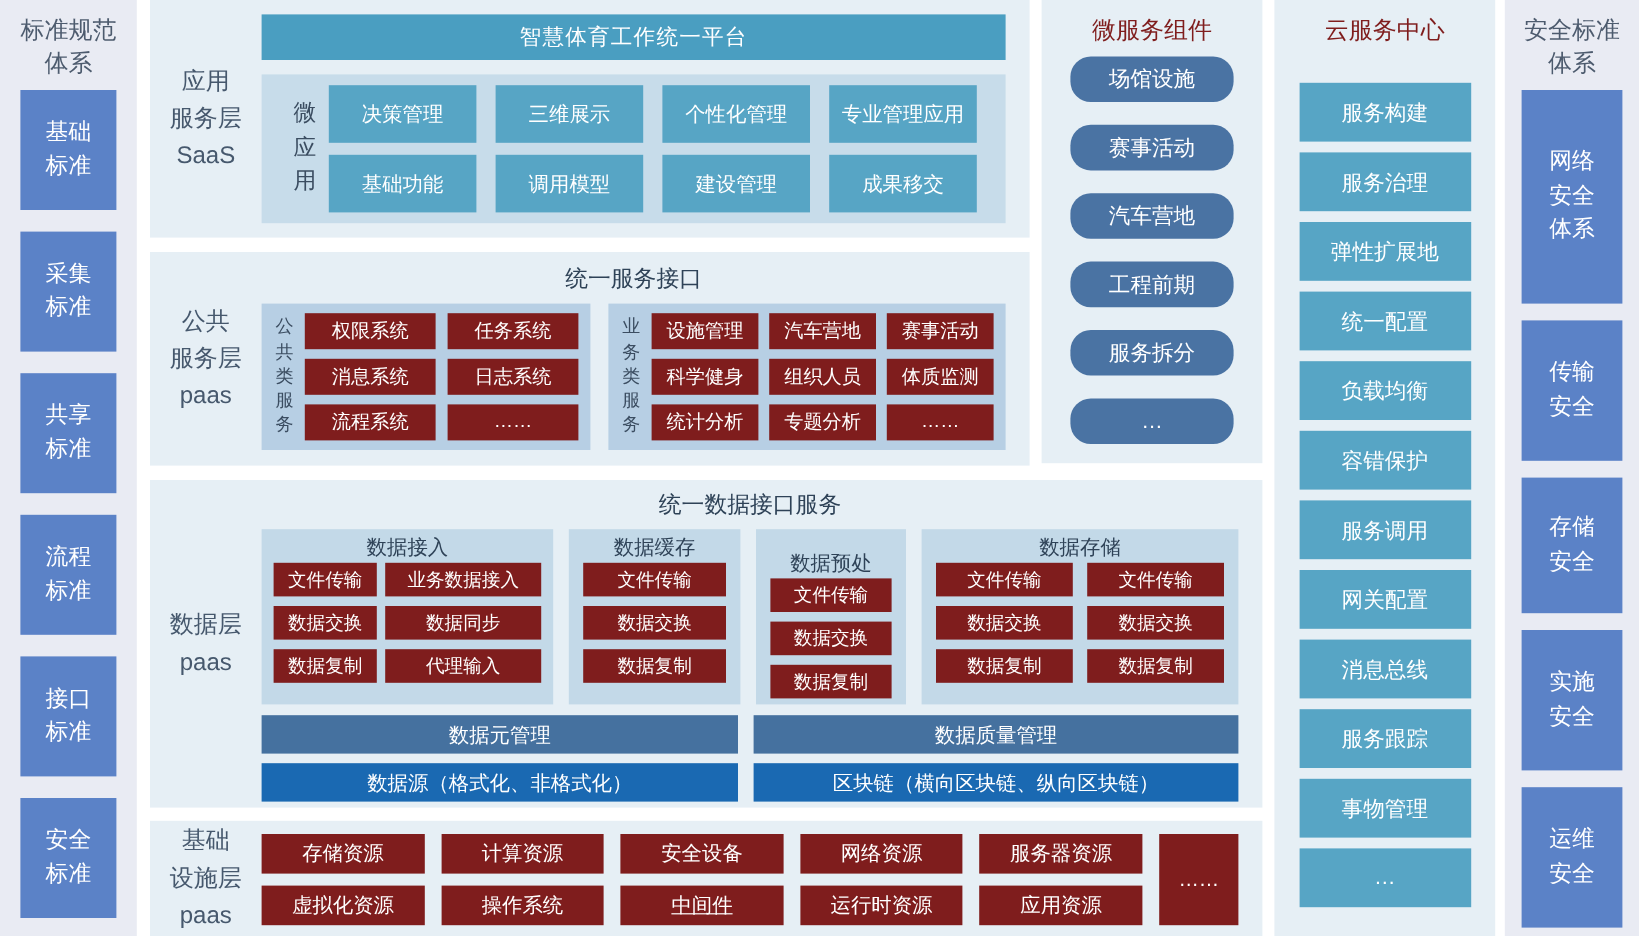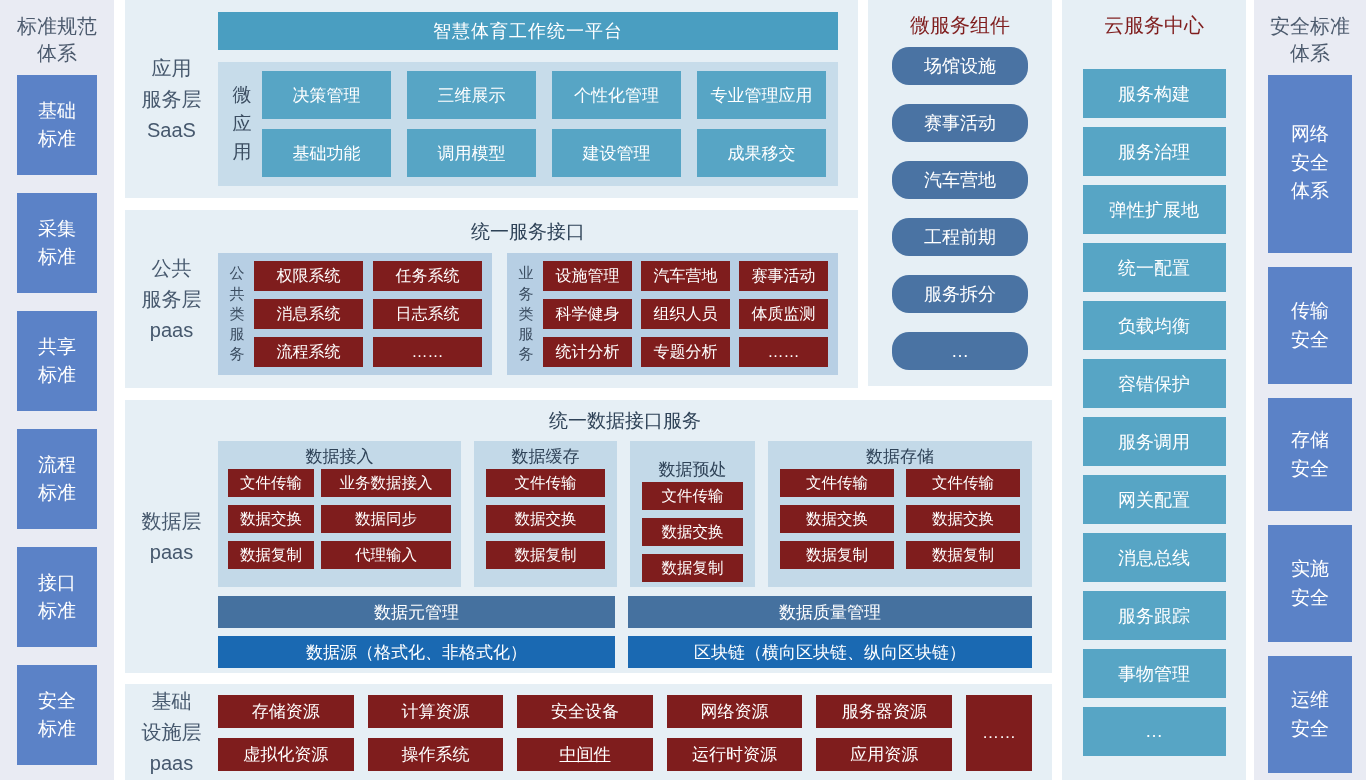--- a/index.html
+++ b/index.html
@@ -72,21 +72,21 @@
 标准</div>
   </div>
 </div>
 
 <div class="abs lite section" style="left:125px;top:0;width:733px;height:198px;">
   <div class="layer-label pre">应用
 服务层
 SaaS</div>
   <div class="sec-body">
     <div class="bar-teal center" style="height:38px;margin-top:12px;">智慧体育工作统一平台</div>
-    <div class="inner-lite" style="margin-top:12px;height:124px;display:flex;padding:9px 12px;box-sizing:border-box;">
+    <div class="inner-lite" style="margin-top:12px;height:124px;display:flex;padding:9px 24px;box-sizing:border-box;">
       <div class="vlabel" style="width:24px;font-size:19px;line-height:1.5;">微应用</div>
       <div style="flex:1;margin-left:8px;display:grid;grid-template-columns:repeat(4,1fr);gap:10px 16px;">
         <div class="btn btn-teal">决策管理</div>
         <div class="btn btn-teal">三维展示</div>
         <div class="btn btn-teal">个性化管理</div>
         <div class="btn btn-teal">专业管理应用</div>
         <div class="btn btn-teal">基础功能</div>
         <div class="btn btn-teal">调用模型</div>
         <div class="btn btn-teal">建设管理</div>
         <div class="btn btn-teal">成果移交</div>
@@ -239,21 +239,21 @@
     <div class="btn btn-teal" style="width:143px;height:49px;font-size:18px;">服务跟踪</div>
     <div class="btn btn-teal" style="width:143px;height:49px;font-size:18px;">事物管理</div>
     <div class="btn btn-teal" style="width:143px;height:49px;font-size:18px;">…</div>
   </div>
 </div>
 
 <div class="abs side-col" style="left:1254px;width:112px;">
   <div class="side-title pre">安全标准
 体系</div>
   <div class="side-boxes" style="margin-top:8px;gap:14px;">
-    <div class="side-box pre" style="width:84px;height:178px;font-family:Liberation Mono, monospace;">网络
+    <div class="side-box pre" style="width:84px;height:178px;">网络
 安全
 体系</div>
     <div class="side-box pre" style="width:84px;height:117px;">传输
 安全</div>
     <div class="side-box pre" style="width:84px;height:113px;">存储
 安全</div>
     <div class="side-box pre" style="width:84px;height:117px;">实施
 安全</div>
     <div class="side-box pre" style="width:84px;height:117px;">运维
 安全</div>

